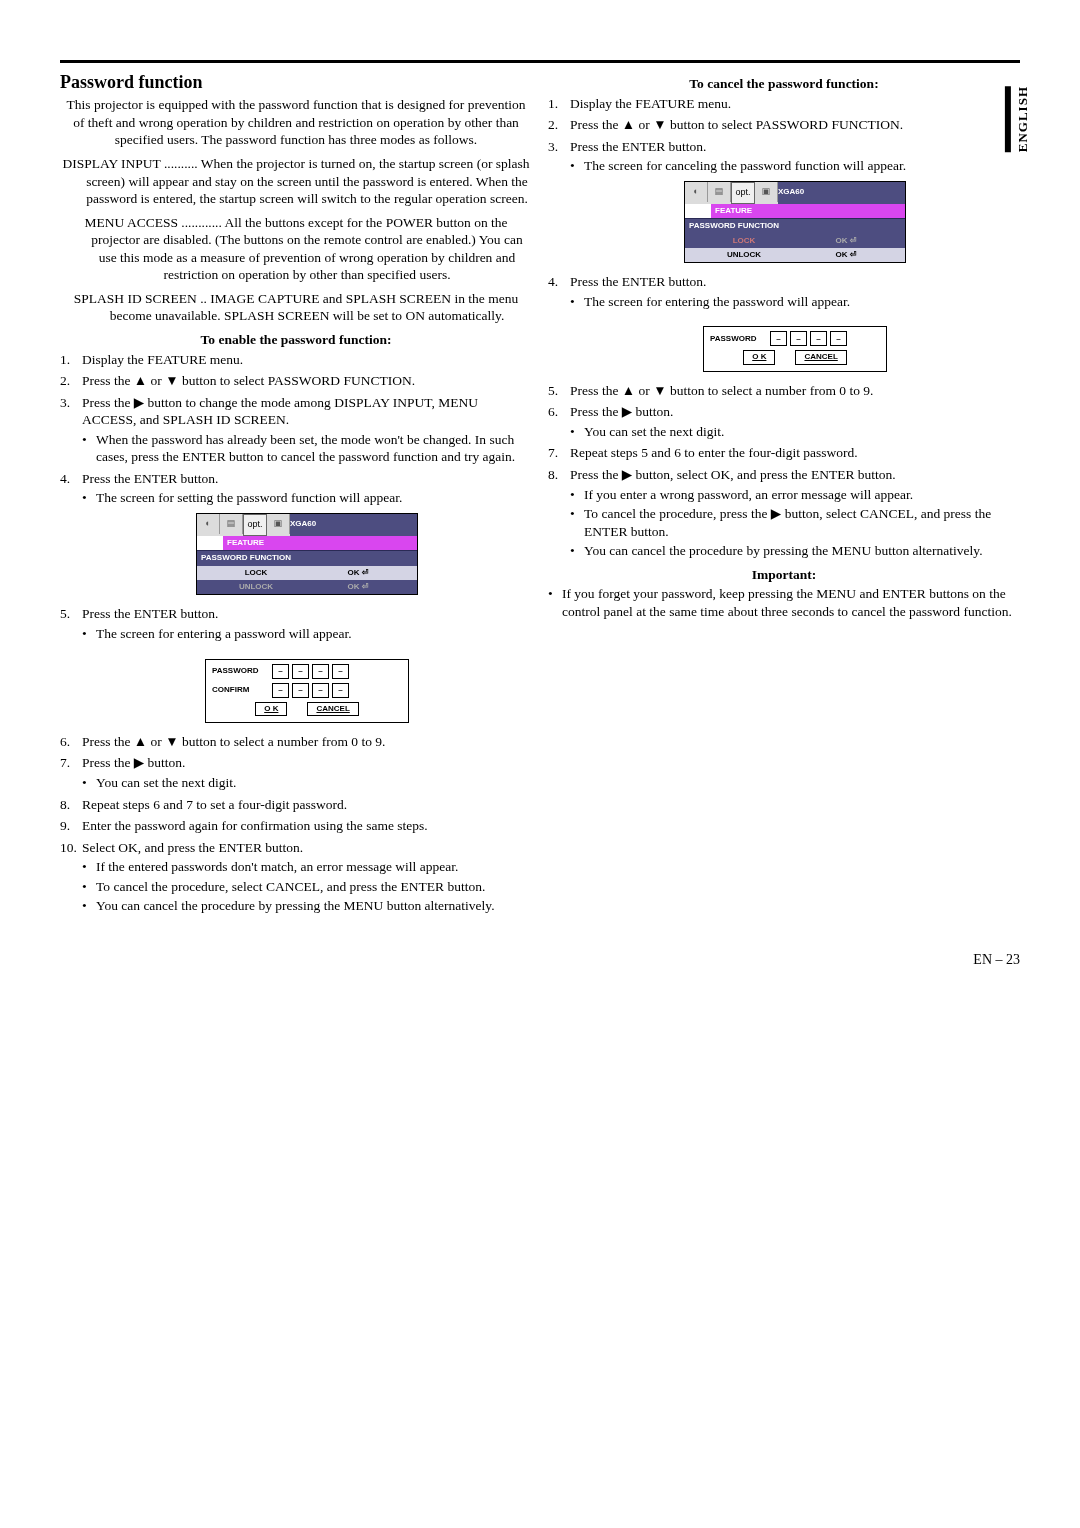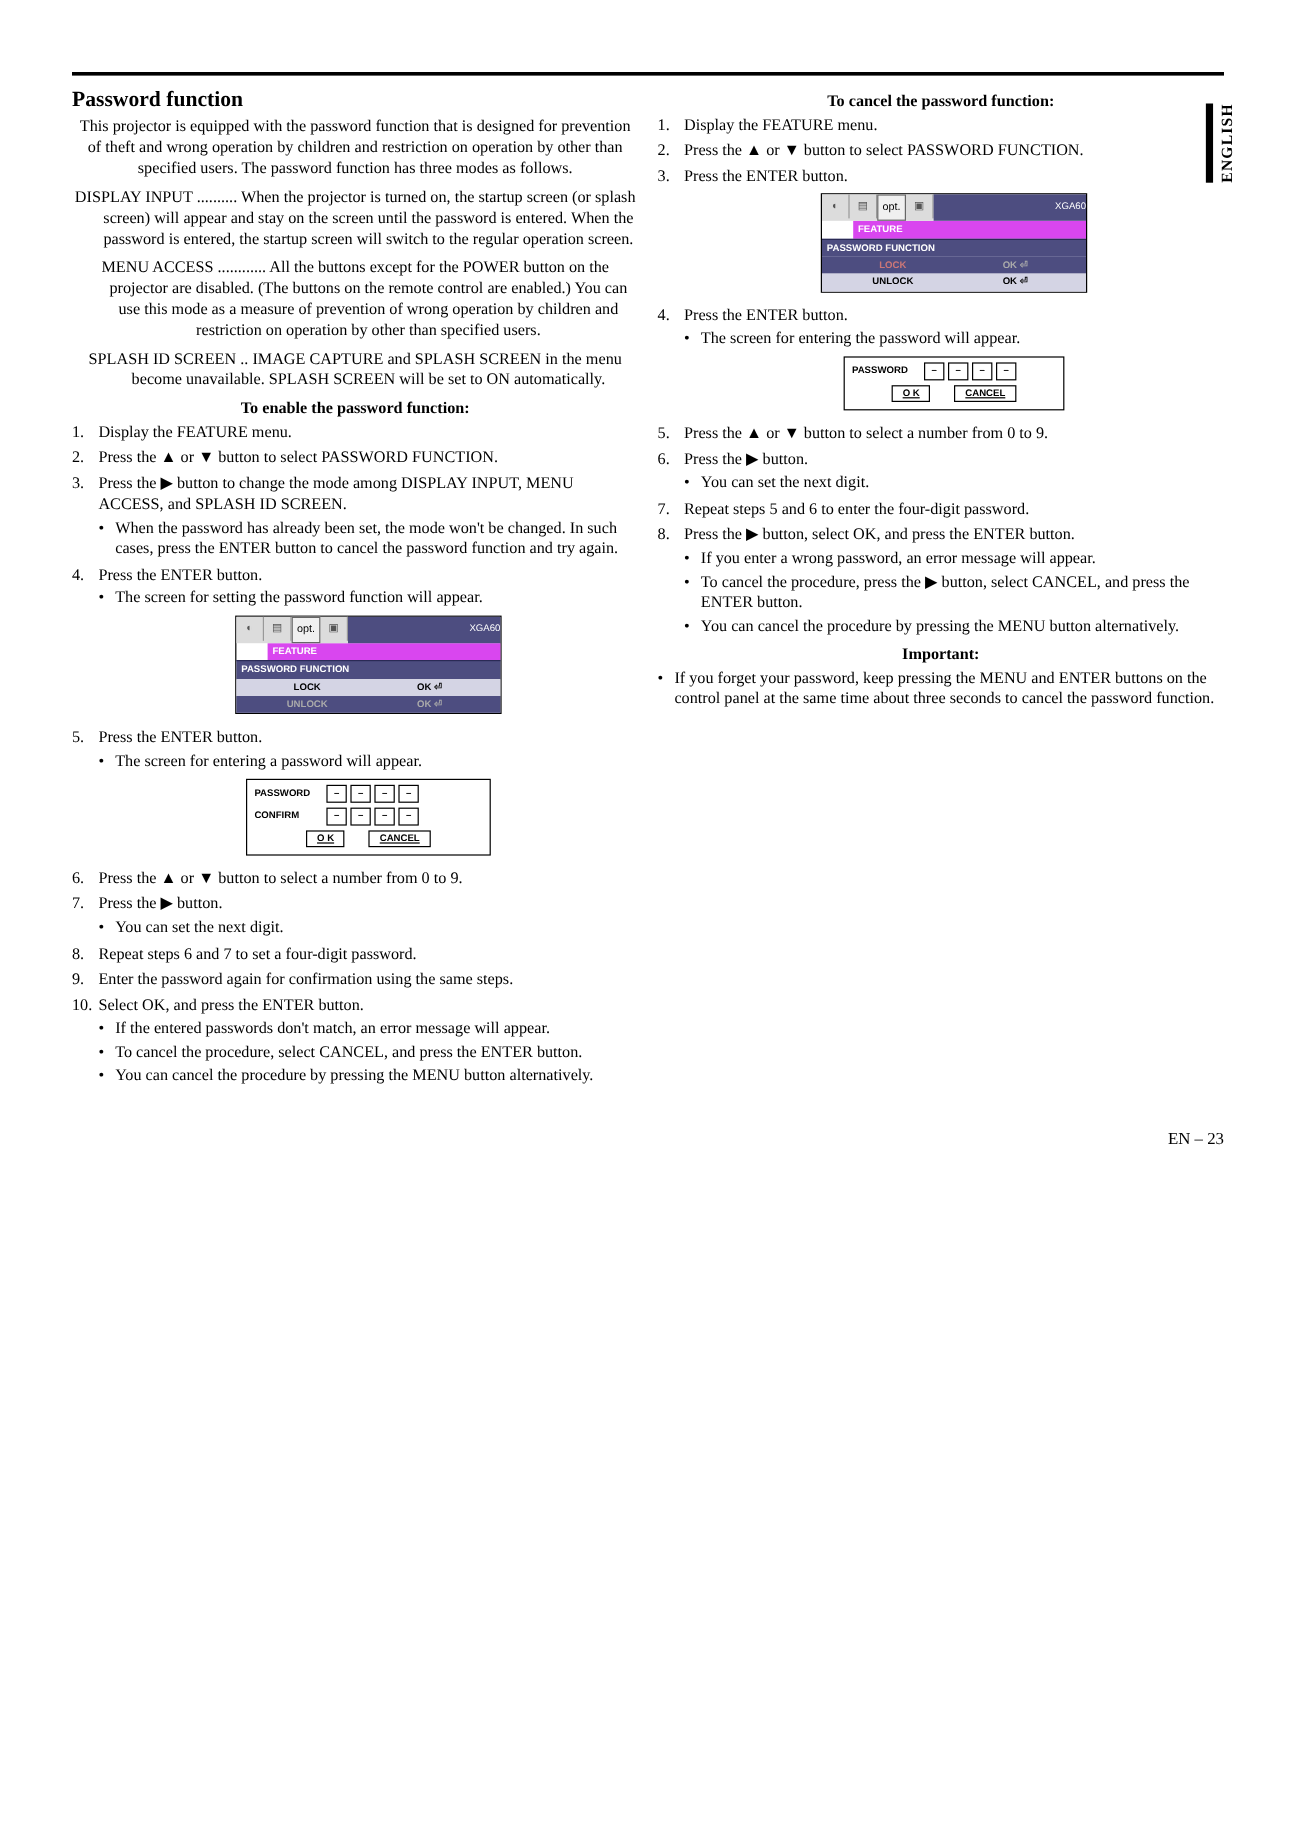--- a/index.html
+++ b/index.html
@@ -119,22 +119,22 @@
   }
   .osd-icons span.sel {
     background: #f0f0f0;
     border: 1px solid #666;
     color:#000;
   }
   .osd-res {
     flex: 1;
     background: #4d4d80;
     color: #fff;
-    font-weight: normal;
-    text-align: right;
+    font-weight: bold;
+    text-align: left;
     line-height: 20px;
   }
   .osd-title {
     background: #d946ef;
     color: #fff;
     font-weight: bold;
     padding: 2px 4px;
     margin-left: 26px;
   }
   .osd-sub {
@@ -150,21 +150,21 @@
     font-weight: bold;
   }
   .osd-row.bg-gray { background: #d4d4e4; }
   .osd-row.bg-dark { background: #4d4d80; color: #aaa; }
   .osd-row .l { flex: 1; text-align: center; }
   .osd-row .r { flex: 1; text-align: center; }
   .okmark { font-size:8px; }
 
   .pw-box {
     width: 190px;
-    margin: 6px auto 10px auto;
+    margin: 16px auto 10px auto;
     border: 1px solid #000;
     padding: 4px 6px 6px 6px;
     font-family: Arial, Helvetica, sans-serif;
     font-size: 8px;
     font-weight: bold;
   }
   .pw-line {
     display:flex;
     align-items:center;
     margin-bottom: 4px;
@@ -284,20 +284,23 @@
       </li>
     </ol>
   </div>
 
   <div class="col">
     <p class="bold-sub">To cancel the password function:</p>
     <ol>
       <li><span class="num">1.</span><span>Display the FEATURE menu.</span></li>
       <li><span class="num">2.</span><span><span>Press the </span><span>▲</span><span> or </span><span>▼</span><span> button to select PASSWORD FUNCTION.</span></span></li>
       <li><span class="num">3.</span><span>Press the ENTER button.</span>
+        <ul>
+            <li>The screen for canceling the password function will appear.</li>
+          </ul>
 
         
         <div class="osd-feature">
           <div class="osd-head">
             <div class="osd-icons">
               <span>◐</span>
               <span>▤</span>
               <span class="sel">opt.</span>
               <span>▣</span>
             </div>

